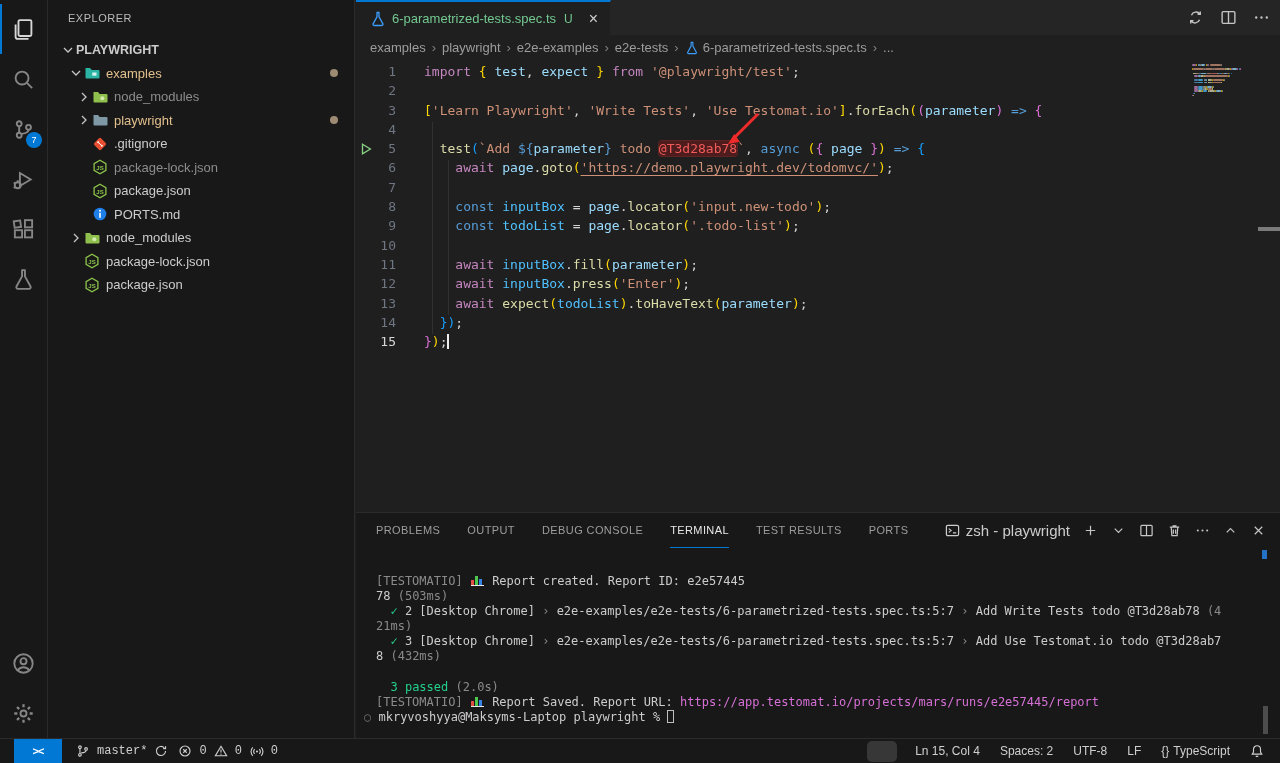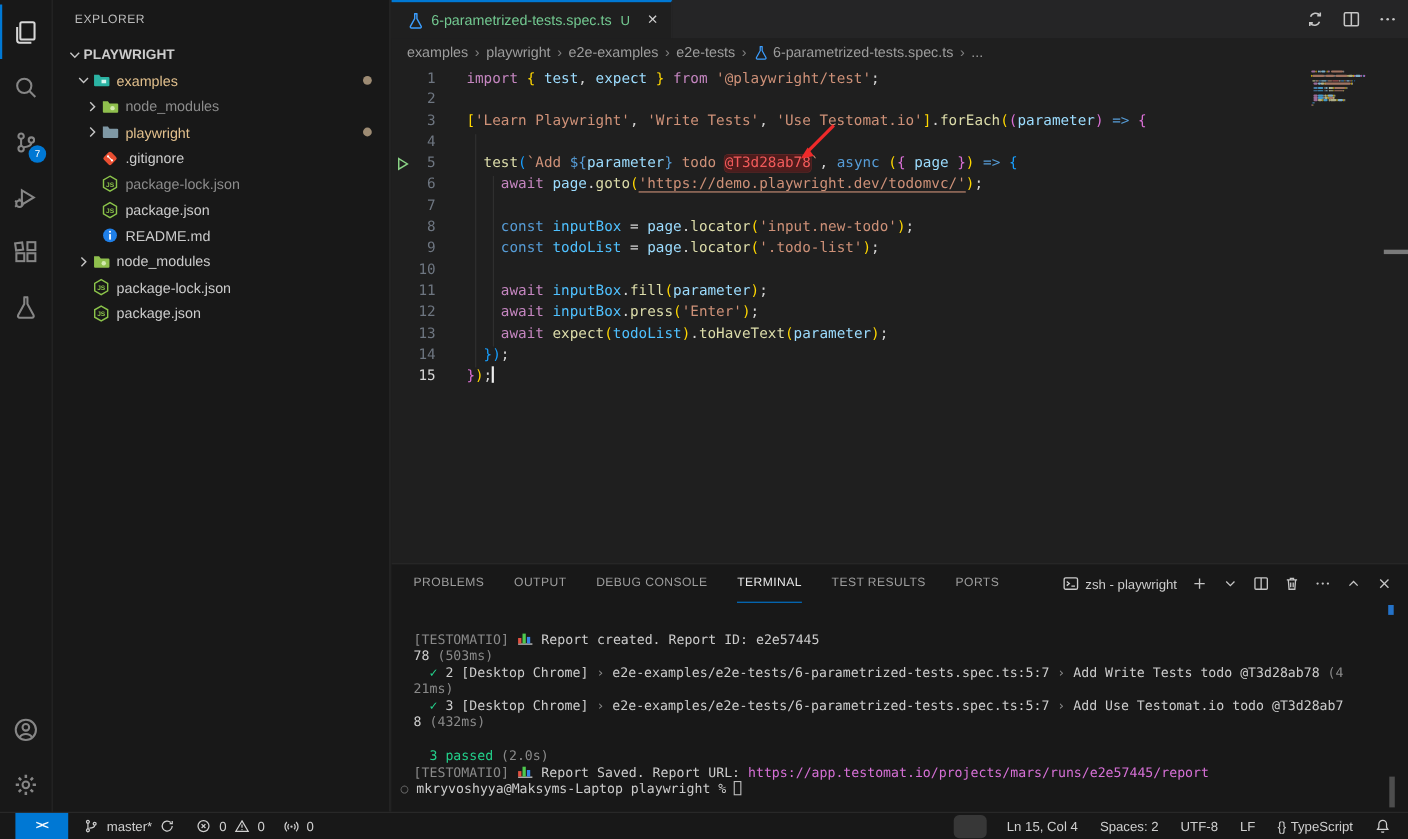--- a/index.html
+++ b/index.html
@@ -85,21 +85,21 @@
   
   .panel { position:absolute; top:512px; left:0; right:0; height:226px; background:#181818;
     border-top:1px solid #2b2b2b; }
   .panel-tabs { height:35px; display:flex; align-items:center; padding-left:20px; gap:27px; }
   .panel-tab { font-size:11px; letter-spacing:.4px; color:#9d9d9d; height:35px;
     display:flex; align-items:center; border-bottom:1px solid transparent; cursor:pointer; }
   .panel-tab.active { color:#e7e7e7; border-bottom-color:#0078d4; }
   .panel-controls { position:absolute; right:14px; top:0; height:35px; display:flex; align-items:center;
     gap:13px; color:#c5c5c5; }
   .panel-controls svg { width:15px; height:15px; cursor:pointer; }
-  .pc-shell { display:flex; align-items:center; gap:6px; font-size:12px; color:#cccccc; cursor:pointer; }
+  .pc-shell { display:flex; align-items:center; gap:6px; font-size:15px; color:#cccccc; cursor:pointer; }
   .terminal { position:absolute; top:61px; left:0; right:10px; bottom:0; padding-left:8px;
     font-family:"DejaVu Sans Mono", monospace; font-size:12px; line-height:15.1px; }
   .term-line { white-space:pre; padding-left:12px; }
   .term-line.prompt { padding-left:0; }
   .t-fg{color:#cccccc}.t-gray{color:#8a8a8a}.t-green{color:#23d18b}.t-mag{color:#d670d6}.t-dim{color:#6a6a6a}
   .chart-ic { display:inline-flex; align-items:flex-end; gap:1px; width:13px; height:11px;
     border-bottom:1px solid #e8e8e8; margin:0 1px -1px 1px; }
   .chart-ic i { display:block; width:3px; }
   .term-cursor { display:inline-block; width:7px; height:13px; border:1px solid #bfbfbf;
     vertical-align:middle; margin-top:-2px; }
@@ -107,21 +107,21 @@
   .term-scroll-thumb { position:absolute; right:12px; top:193px; width:5px; height:28px; background:#4d4d4d; }
 
   
   .statusbar { position:absolute; left:0; bottom:0; width:1280px; height:25px; background:#181818;
     border-top:1px solid #2b2b2b; display:flex; align-items:center; font-size:12px; color:#cfcfcf; }
   .sb-item { display:flex; align-items:center; gap:4px; cursor:pointer; padding:0 2px; }
   .sb-item svg { width:14px; height:14px; }
   .sb-remote { margin-left:14px; width:48px; height:24px; background:#0078d4; color:#fff;
     display:flex; align-items:center; justify-content:center; font-weight:bold; font-size:11px;
     letter-spacing:-1px; cursor:pointer; }
-  .sb-left { display:flex; align-items:center; gap:15px; margin-left:12px; }
+  .sb-left { display:flex; align-items:center; gap:6px; margin-left:12px;font-family:Liberation Mono, monospace; }
   .sb-group { display:flex; align-items:center; gap:5px; cursor:pointer; }
   .sb-right { margin-left:auto; margin-right:14px; display:flex; align-items:center; gap:16px; }
   .zoombox { background:#373737; border-radius:5px; width:30px; height:21px;
     display:flex; align-items:center; justify-content:center; }
 </style>
 </head>
 <body>
 
 <div class="app">
 
@@ -299,21 +299,21 @@
         </div>
         <div class="tree-row" style="padding-left: 28px;">
           <span class="chev icn"></span>
           <span class="ficon icn">
             <svg viewBox="0 0 16 16">
               <circle cx="8" cy="8" r="6.3" fill="#1f7fe8"></circle>
               <rect x="7.2" y="6.8" width="1.6" height="5" fill="#fff"></rect>
               <circle cx="8" cy="4.7" r="1" fill="#fff"></circle>
             </svg>
           </span>
-          <span class="tree-label default">README.md</span>
+          <span class="tree-label default">PORTS.md</span>
         </div>
         <div class="tree-row" style="padding-left: 20px;">
           <span class="chev icn">
             <svg viewBox="0 0 16 16" fill="none" stroke="currentColor" stroke-width="1.3">
               <path d="M6 4l4 4-4 4"></path>
             </svg>
           </span>
           <span class="ficon icn">
             <svg viewBox="0 0 16 16">
               <path d="M1.5 3h4.6l1.5 2h6.9a1 1 0 0 1 1 1v6.5a1 1 0 0 1-1 1h-12a1 1 0 0 1-1-1z" fill="#8fbf4d"></path>

